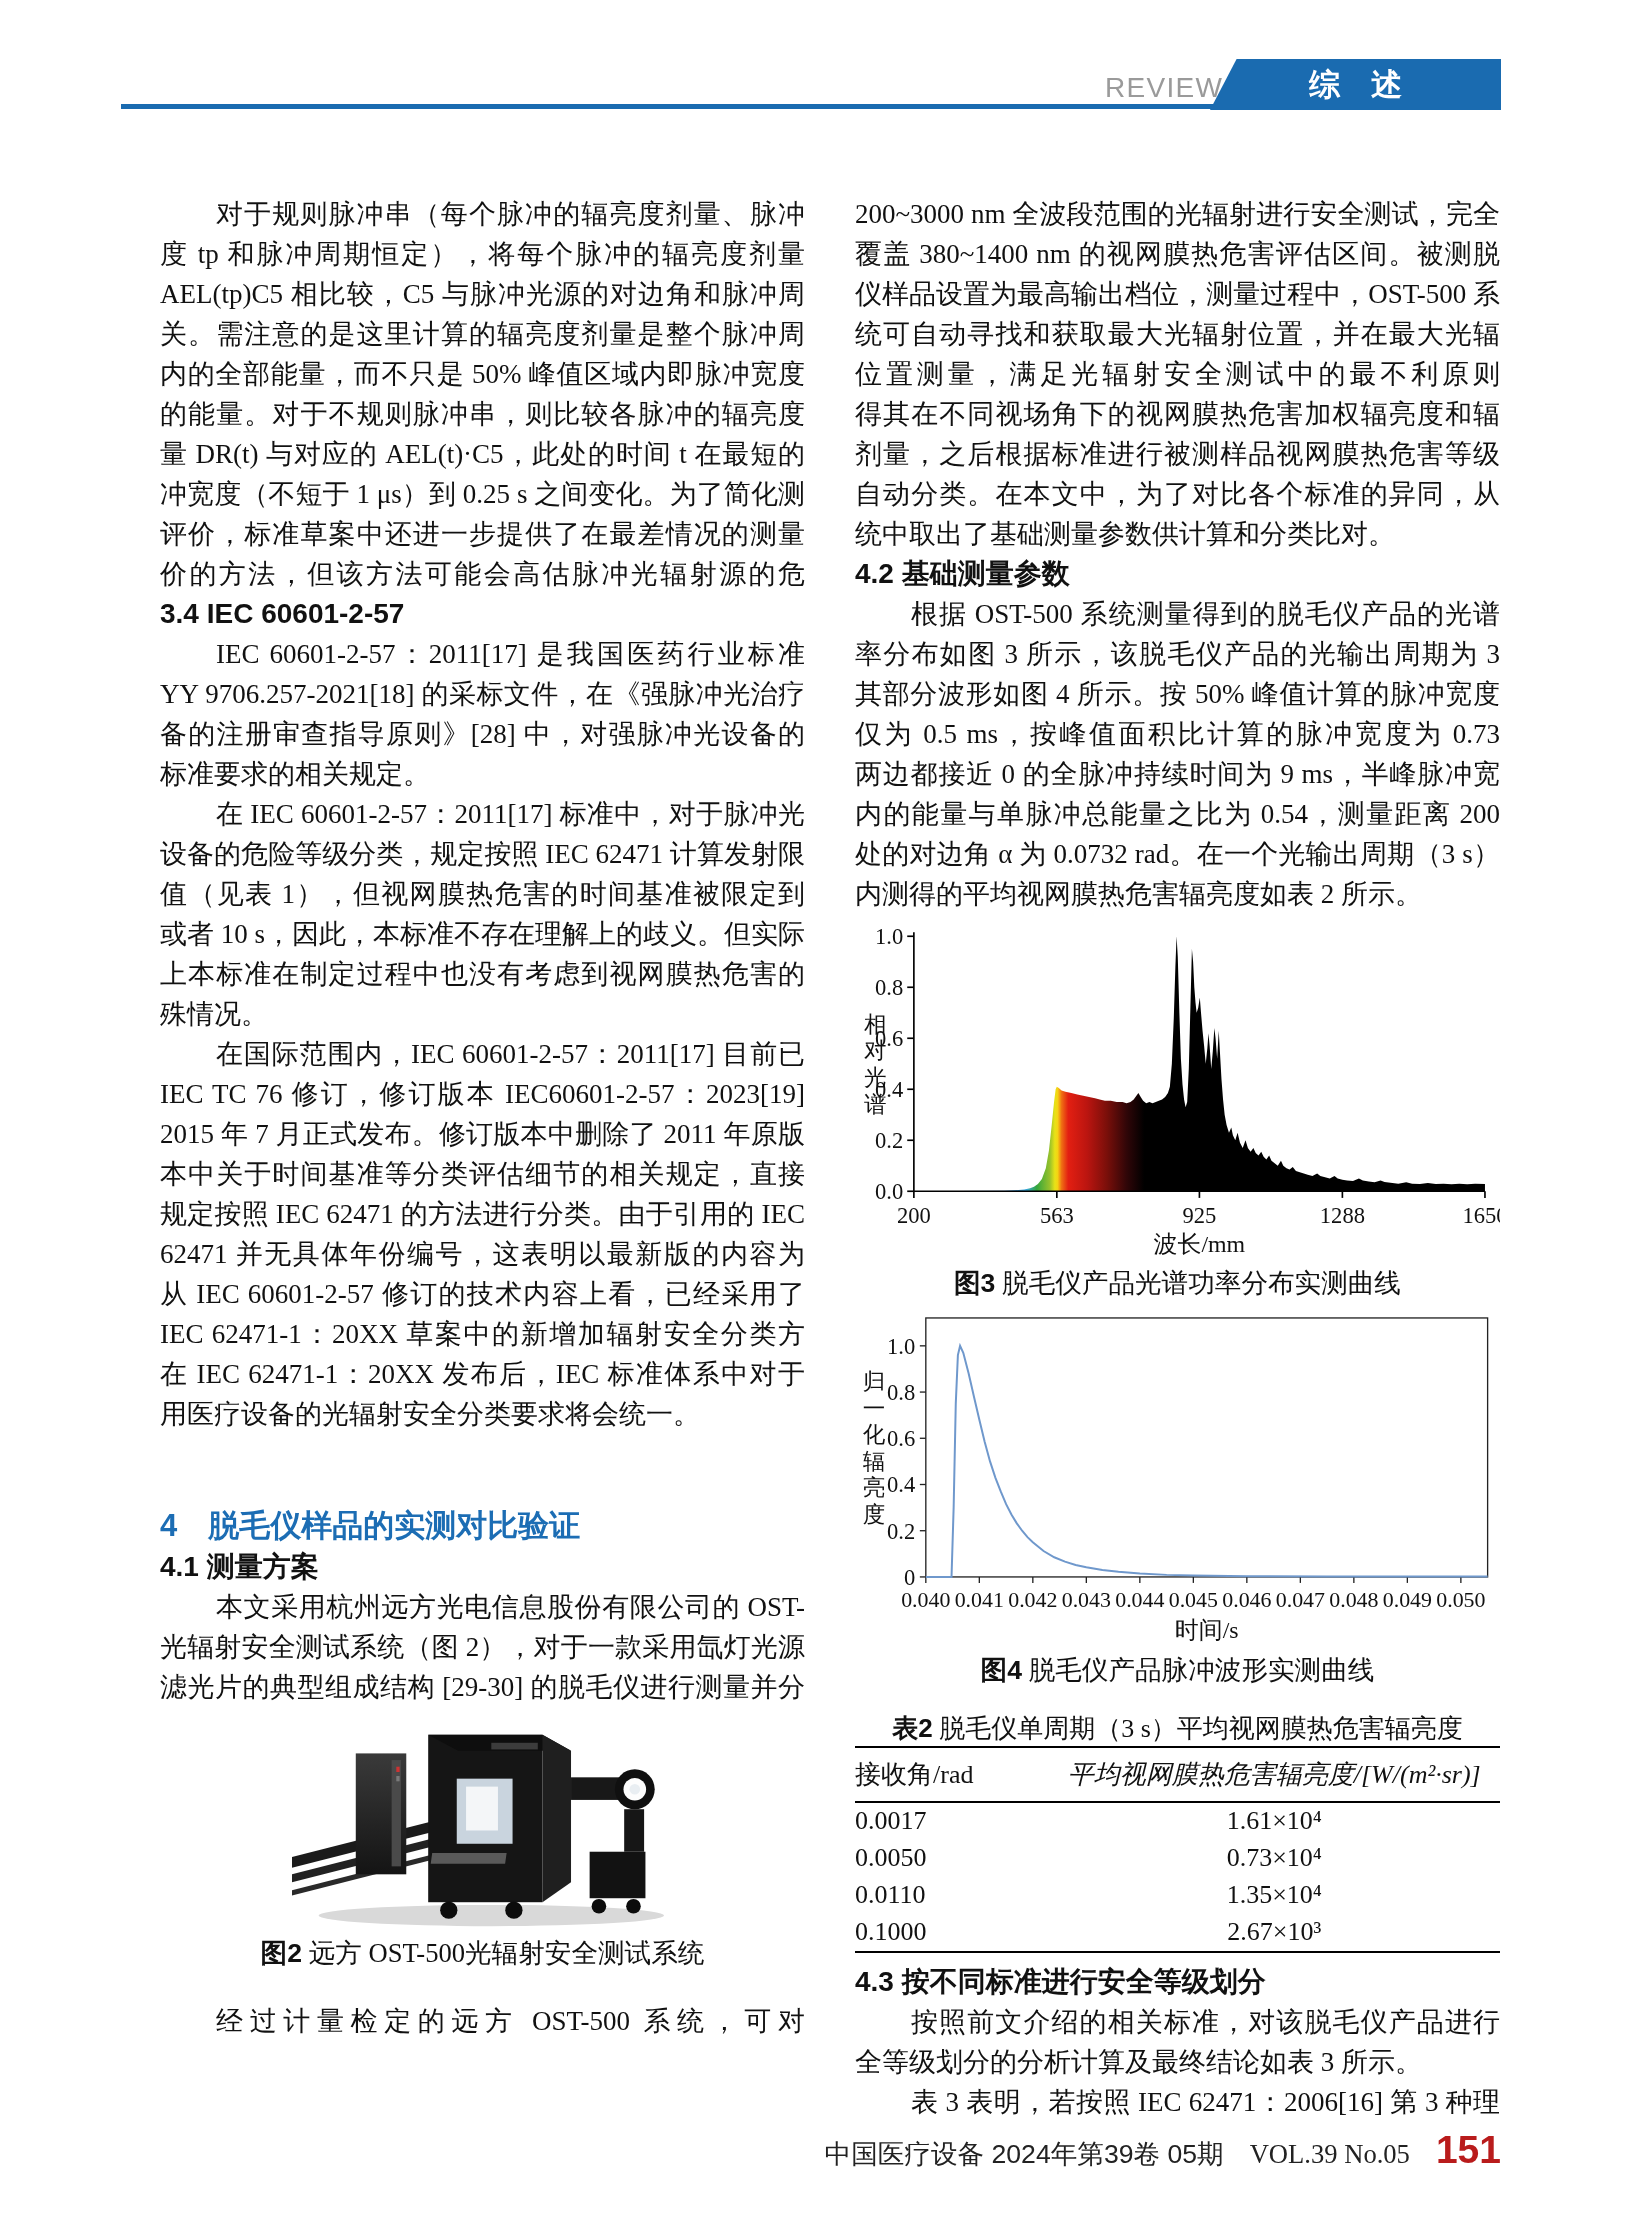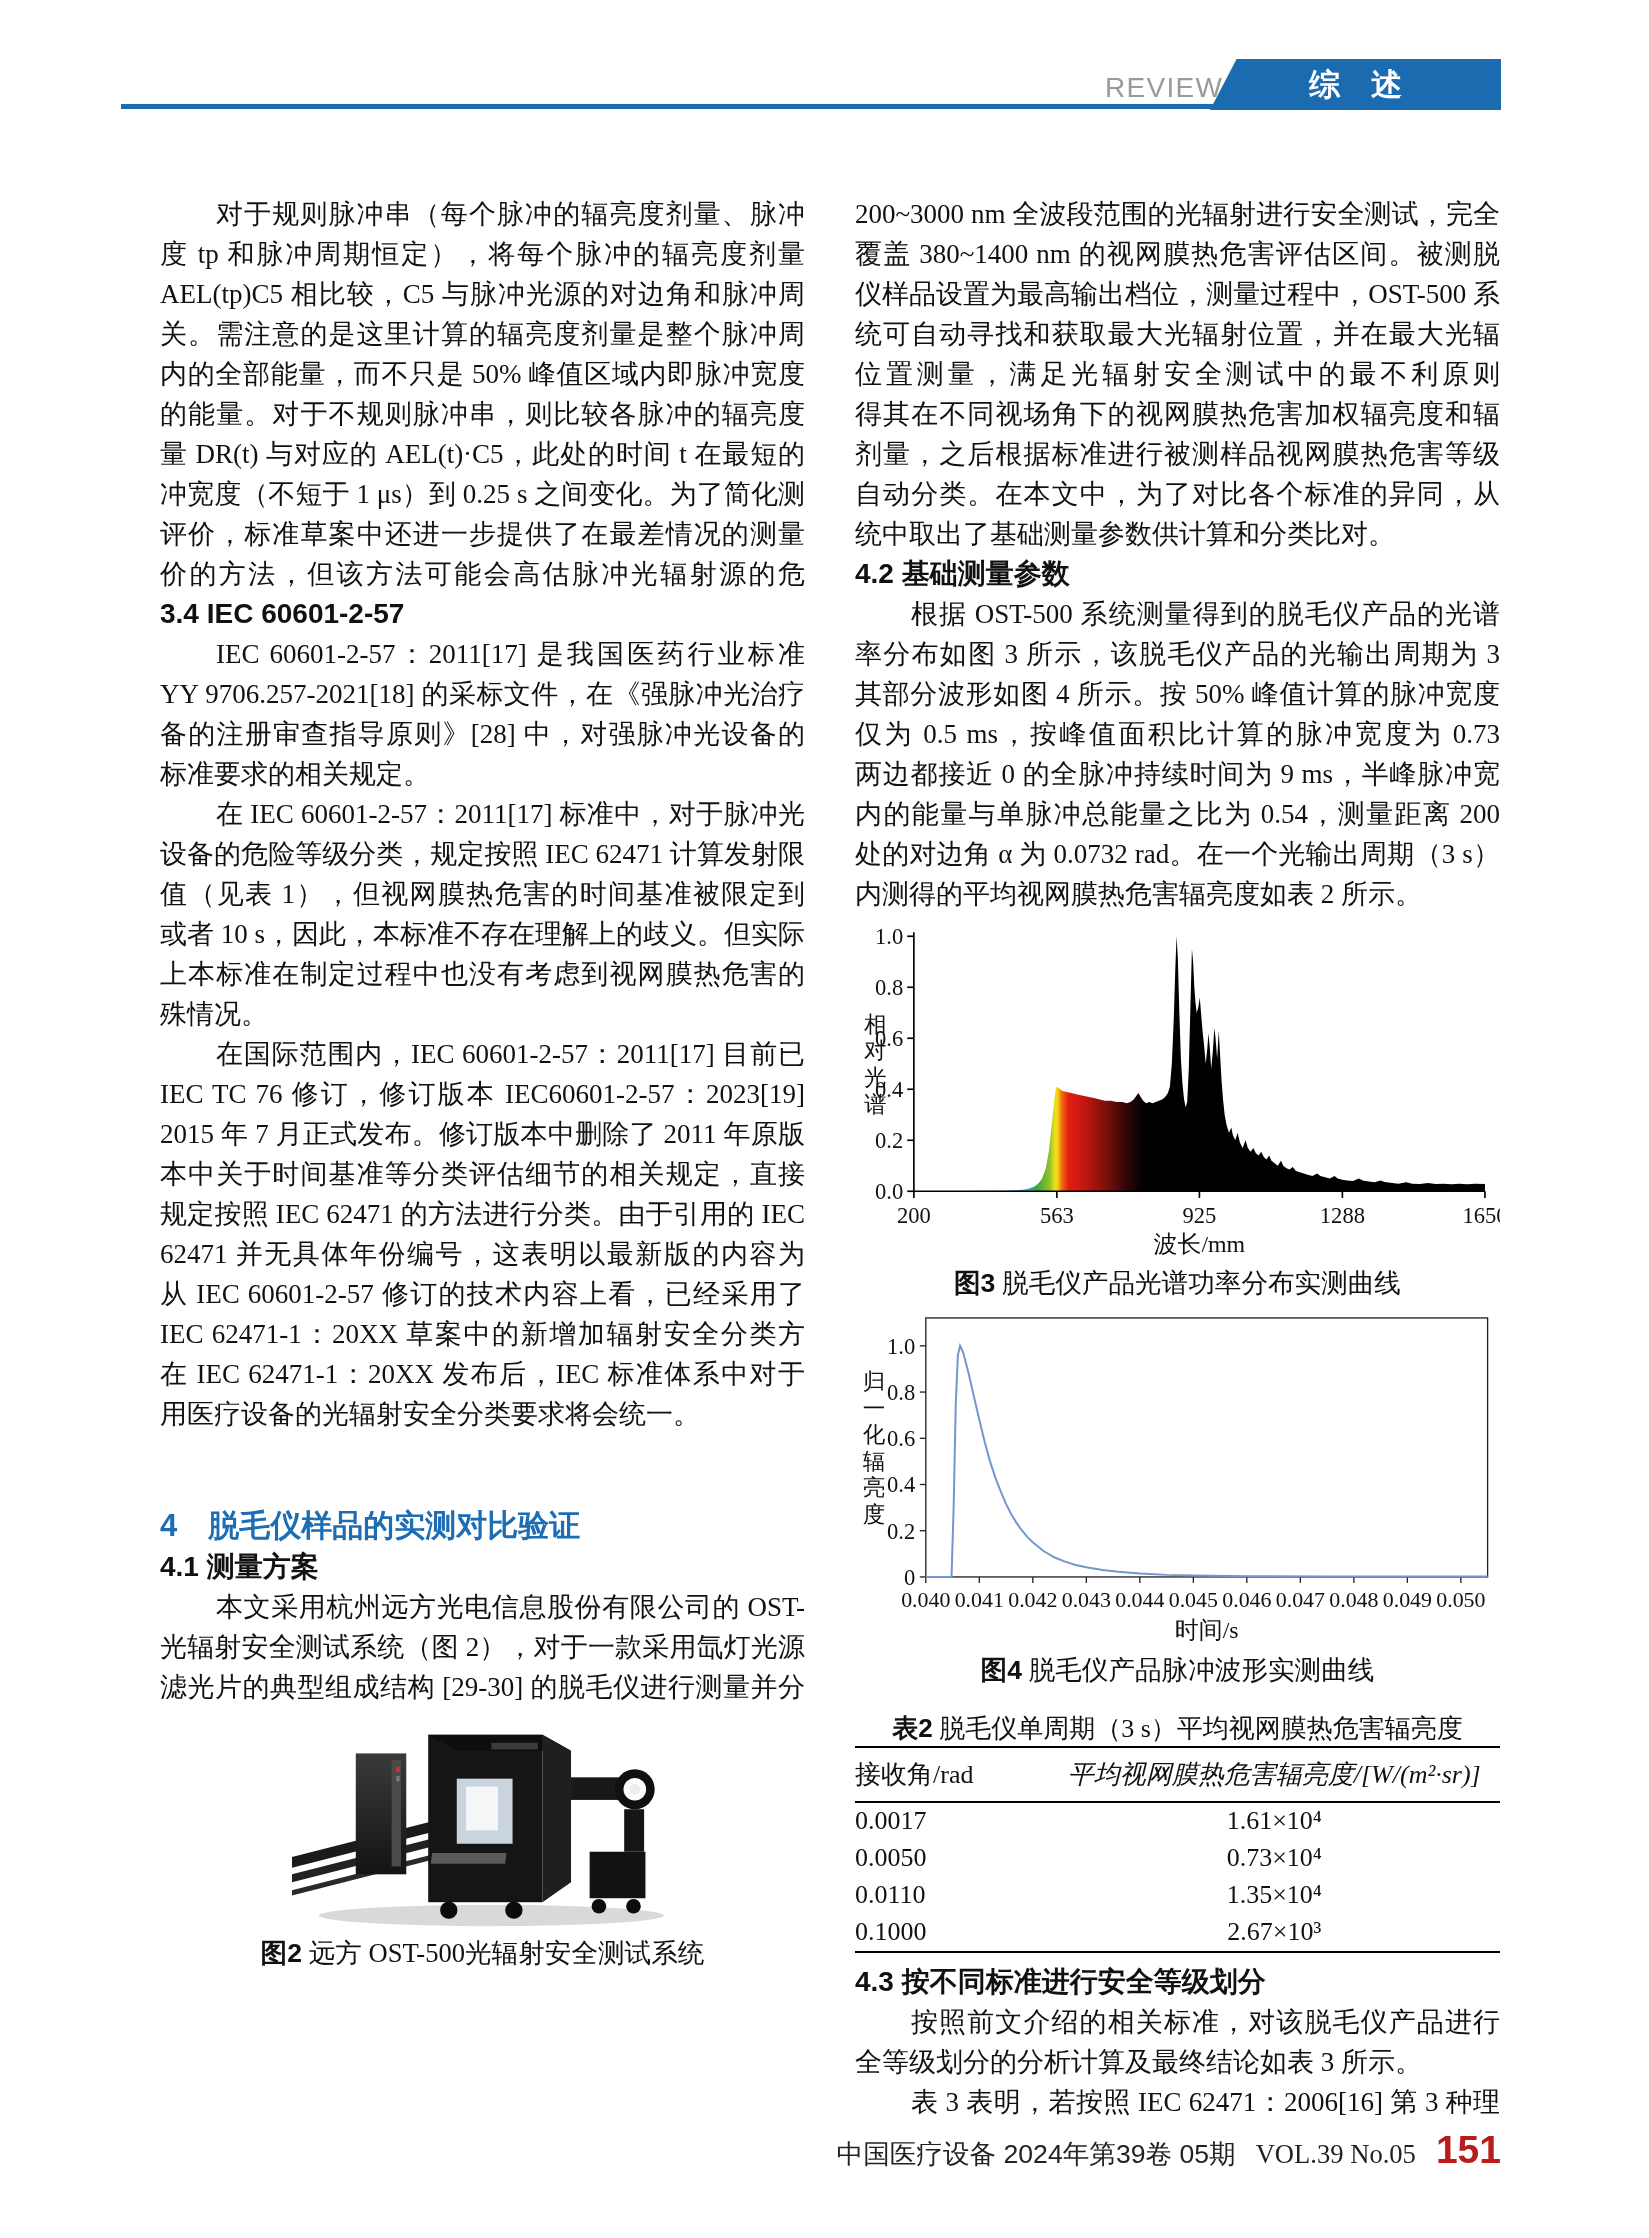--- a/index.html
+++ b/index.html
@@ -43,21 +43,21 @@
   .t2-rule.mid{border-top-width:2px;}
   .t2-head{display:flex;height:53px;align-items:center;font-size:26px;}
   .t2-head .c1{width:30%;text-align:left;}
   .t2-head .c2{width:70%;text-align:center;font-style:italic;}
   .t2-row{display:flex;height:37px;align-items:center;font-size:26px;}
   .t2-row .c1{width:30%;text-align:left;}
   .t2-row .c2{width:70%;text-align:center;}
   .h43{margin-top:9.3px;}
   
   .footer{position:absolute;top:2128px;left:0;width:1501px;height:43px;display:flex;
-          justify-content:flex-end;align-items:baseline;gap:20px;}
+          justify-content:flex-end;align-items:baseline;gap:26px;}
   .foot-cn{font-family:"Liberation Sans","DejaVu Sans",sans-serif;font-size:26.6px;color:#222;}
   .foot-vol{font-size:26.6px;color:#222;}
   .foot-page{font-family:"Liberation Sans","DejaVu Sans",sans-serif;font-weight:bold;
              font-size:39px;color:#b91c1c;}
 </style>
 </head>
 <body>
 
 <div class="page">
 
@@ -146,20 +146,23 @@
         <rect x="448" y="204" width="84" height="70" fill="#121212"></rect>
         <circle cx="236" cy="292" r="13" fill="#0c0c0c"></circle>
         <circle cx="334" cy="292" r="13" fill="#0c0c0c"></circle>
         <circle cx="462" cy="286" r="11" fill="#0c0c0c"></circle>
         <circle cx="514" cy="286" r="11" fill="#0c0c0c"></circle>
       </svg>
     </div>
     <div class="caption">
       <b>图2</b><span> 远方 OST-500光辐射安全测试系统</span>
     </div>
+    <div class="para closing">
+        <div class="line indent">经过计量检定的远方 OST-500 系统，可对</div>
+      </div>
   </section>
 
   <section class="col right">
     <div class="para">
         <div class="line">200~3000 nm 全波段范围的光辐射进行安全测试，完全</div>
         <div class="line">覆盖 380~1400 nm 的视网膜热危害评估区间。被测脱毛</div>
         <div class="line">仪样品设置为最高输出档位，测量过程中，OST-500 系</div>
         <div class="line">统可自动寻找和获取最大光辐射位置，并在最大光辐射</div>
         <div class="line">位置测量，满足光辐射安全测试中的最不利原则 [31]，获</div>
         <div class="line">得其在不同视场角下的视网膜热危害加权辐亮度和辐射</div>

